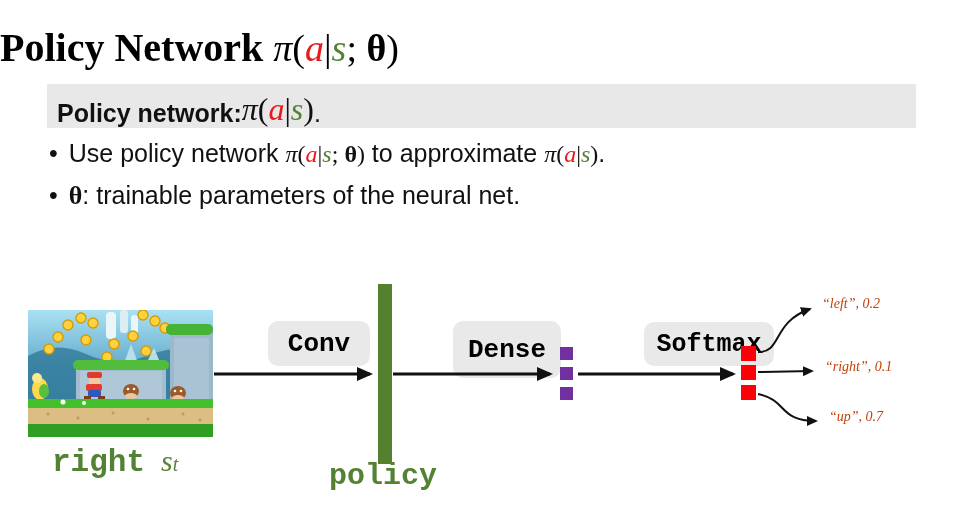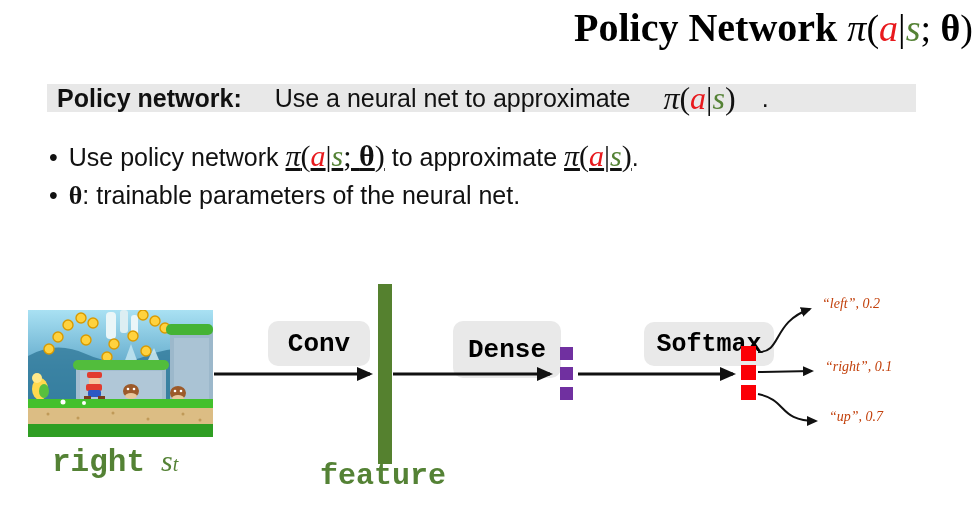--- a/index.html
+++ b/index.html
@@ -3,39 +3,39 @@
 <meta charset="utf-8">
 <style>
   :root {
     --red:#e8191d; --green:#548235; --bar_green:#55812f; --purple:#7030a0;
     --square_red:#fb0006; --box_gray:#e9e9e9; --band_gray:#e8e8e8; --ink:#111111;
   }
   * { margin:0; padding:0; box-sizing:border-box; }
   html,body { width:973px; height:505px; background:#fff; overflow:hidden; }
   body { position:relative; font-family:"Liberation Sans",sans-serif; color:var(--ink); }
 
-  .title { position:absolute; top:4px; left:0; width:100%; text-align:right;
+  .title { position:absolute; top:24px; left:0; width:100%; text-align:left;
            font-family:"Liberation Serif",serif; font-size:40px; font-weight:bold; color:#000;
            white-space:nowrap; }
   .math { font-family:"Liberation Serif",serif; font-weight:normal; }
   .title .math { font-size:38px; margin-left:10px; }
   .math span { font-family:"Liberation Serif",serif; }
   .math .it { font-style:italic; }
   .math .red { color:var(--red); }
   .math .grn { color:var(--green); }
   .math .thetab { font-weight:bold; font-style:normal; }
 
-  .def-box { position:absolute; left:47px; top:84px; width:869px; height:28px;
-             background:var(--band_gray); display:flex; align-items:center;
-             padding-left:10px; font-size:25px; white-space:pre;gap:26px; }
+  .def-box { position:absolute; left:47px; top:84px; width:869px; height:44px;
+             background:var(--band_gray); display:flex; align-items:flex-end;
+             padding-left:10px; font-size:25px; white-space:pre; }
   .def-box .lead { font-weight:bold; }
   .def-box .math { font-size:32px; }
 
   .bullet { position:absolute; left:49px; font-size:25px; white-space:pre; }
-  .bullet .math { font-size:30px;text-decoration:underline; }
+  .bullet .math { font-size:24px; }
   .b1 { top:139px; }
   .b2 { top:181px; }
   .bullet .marker { margin-right:11px; }
   .theta-bold { font-family:"Liberation Serif",serif; font-weight:bold; font-size:26px; }
 
   .mario { position:absolute; left:28px; top:310px; width:185px; height:127px; }
 
   .state-label { position:absolute; left:52px; top:444px; display:flex; align-items:baseline;
                  color:var(--green); }
   .state-word { font-family:"Liberation Mono",monospace; font-weight:bold; font-size:31px; }
@@ -68,21 +68,21 @@
   .o2 { left:829px; top:409px; }
 
   .arrow-layer { position:absolute; left:0; top:0; width:973px; height:505px;
                  pointer-events:none; }
 </style>
 </head>
 <body>
 
 <div class="title"><span>Policy Network</span><span class="math"><span class="it">π</span><span>(</span><span class="it red">a</span><span>|</span><span class="it grn">s</span><span>; </span><span class="thetab">θ</span><span>)</span></span></div>
 
-<div class="def-box"><span class="lead">Policy network:</span><span> Use a neural net to approximate </span><span class="math"><span class="it">π</span><span>(</span><span class="it red">a</span><span>|</span><span class="it grn">s</span><span>)</span></span><span>.</span></div>
+<div class="def-box"><span class="lead">Policy network:</span><span class="math"><span class="it">π</span><span>(</span><span class="it red">a</span><span>|</span><span class="it grn">s</span><span>)</span></span><span>.</span></div>
 
 <div class="bullet b1"><span class="marker">•</span><span>Use policy network </span><span class="math"><span class="it">π</span><span>(</span><span class="it red">a</span><span>|</span><span class="it grn">s</span><span>; </span><span class="thetab">θ</span><span>)</span></span><span> to approximate </span><span class="math"><span class="it">π</span><span>(</span><span class="it red">a</span><span>|</span><span class="it grn">s</span><span>)</span></span><span>.</span></div>
 
 <div class="bullet b2"><span class="marker">•</span><span class="theta-bold">θ</span><span>: trainable parameters of the neural net.</span></div>
 
 <svg class="mario" viewBox="0 0 185 127">
   <defs>
     <linearGradient id="sky" x1="0" y1="0" x2="0" y2="1">
       <stop offset="0" stop-color="#a9e1f3"></stop>
       <stop offset="0.45" stop-color="#63aacb"></stop>
@@ -171,21 +171,21 @@
     <span>Conv</span>
   </div>
 <div class="layer-box dense">
     <span>Dense</span>
   </div>
 <div class="layer-box softmax">
     <span>Softmax</span>
   </div>
 
 <div class="green-bar"></div>
-<div class="feature">feature</div>
+<div class="feature">policy</div>
 
 <div class="sq purple p0"></div>
 <div class="sq purple p1"></div>
 <div class="sq purple p2"></div>
 
 <div class="sq redsq r0"></div>
 <div class="sq redsq r1"></div>
 <div class="sq redsq r2"></div>
 
 <div class="out-label o0">“left”, 0.2</div>

